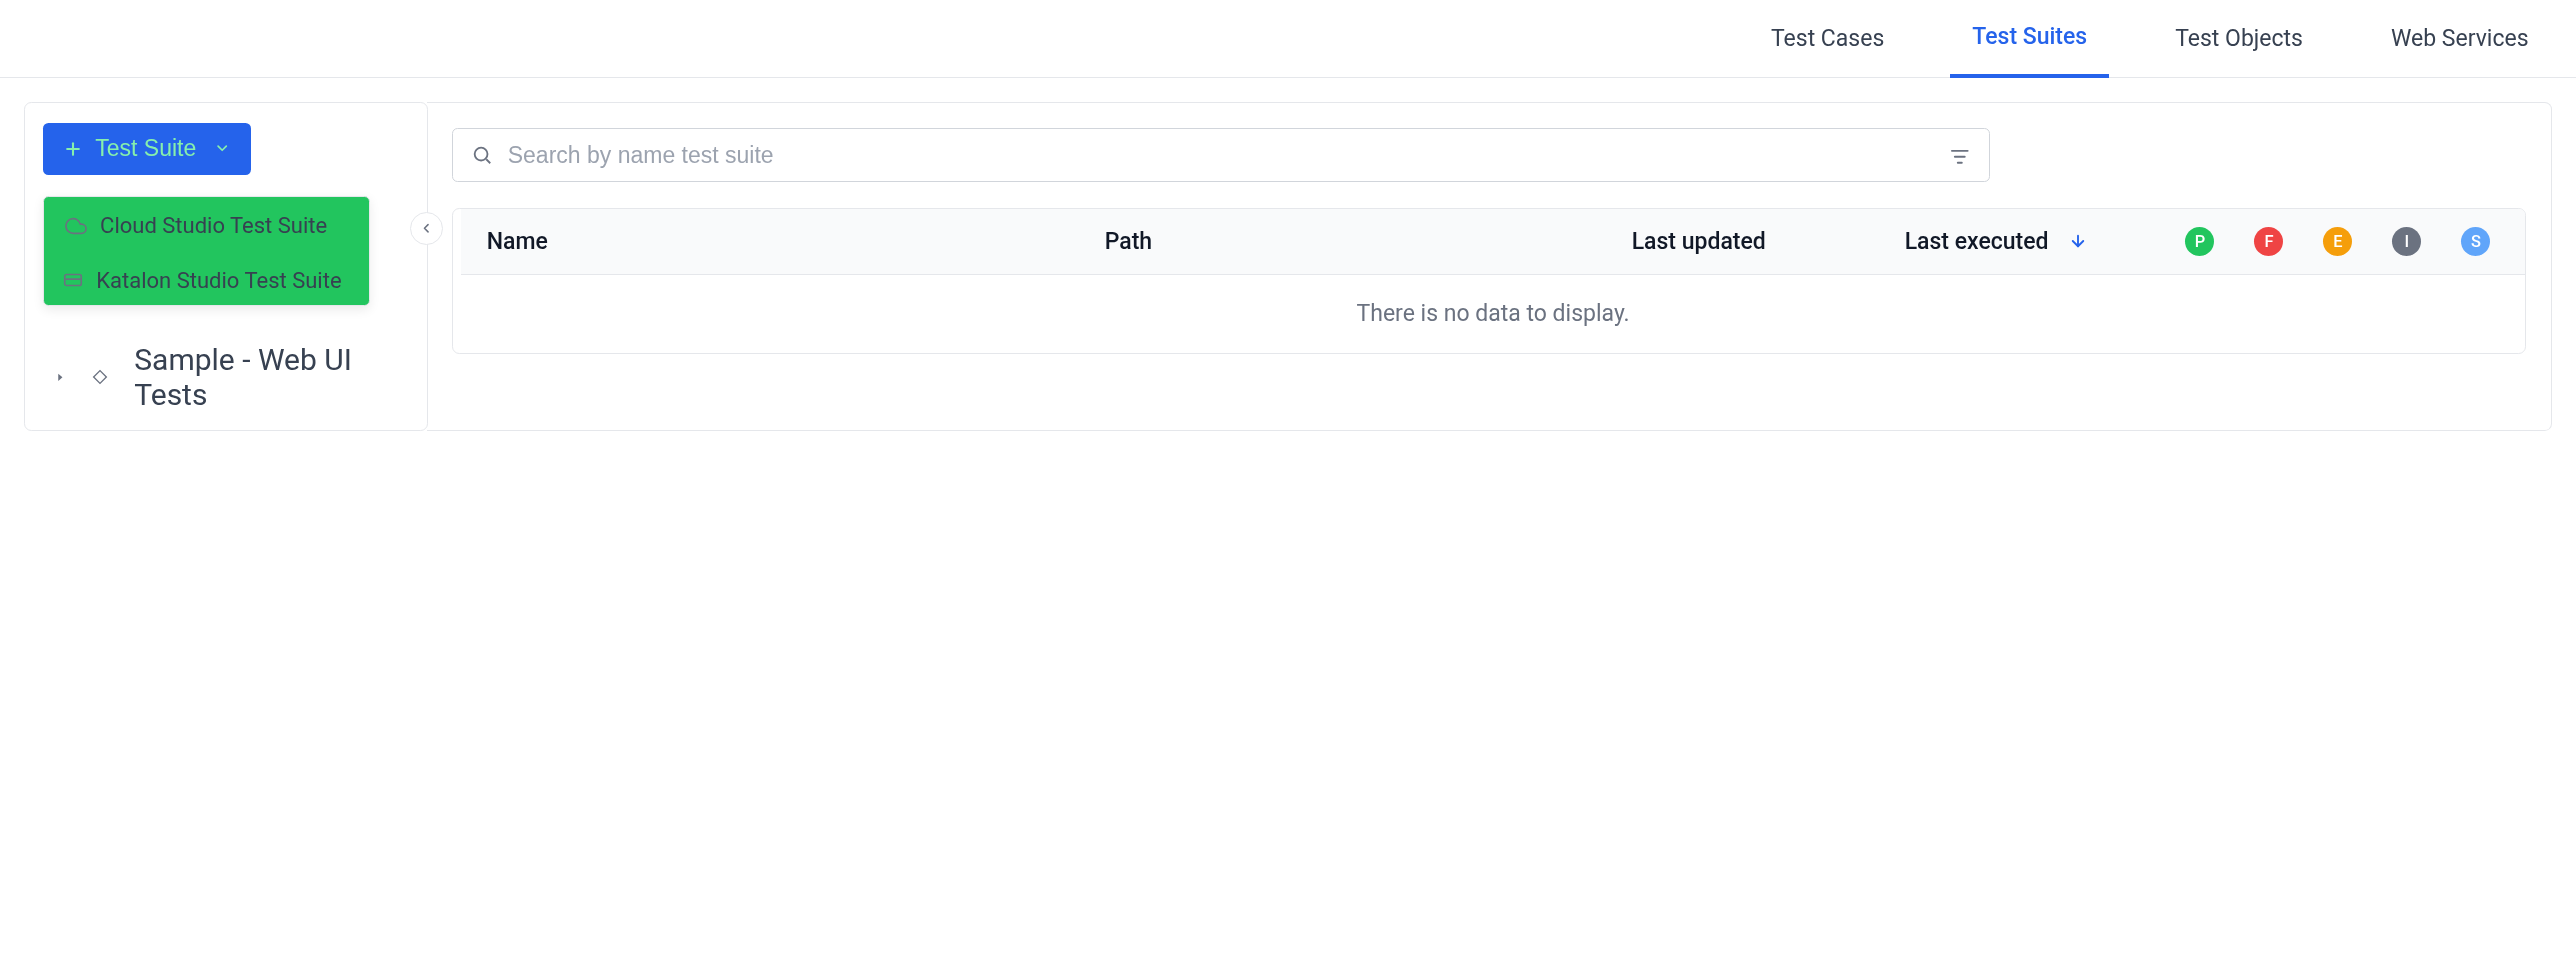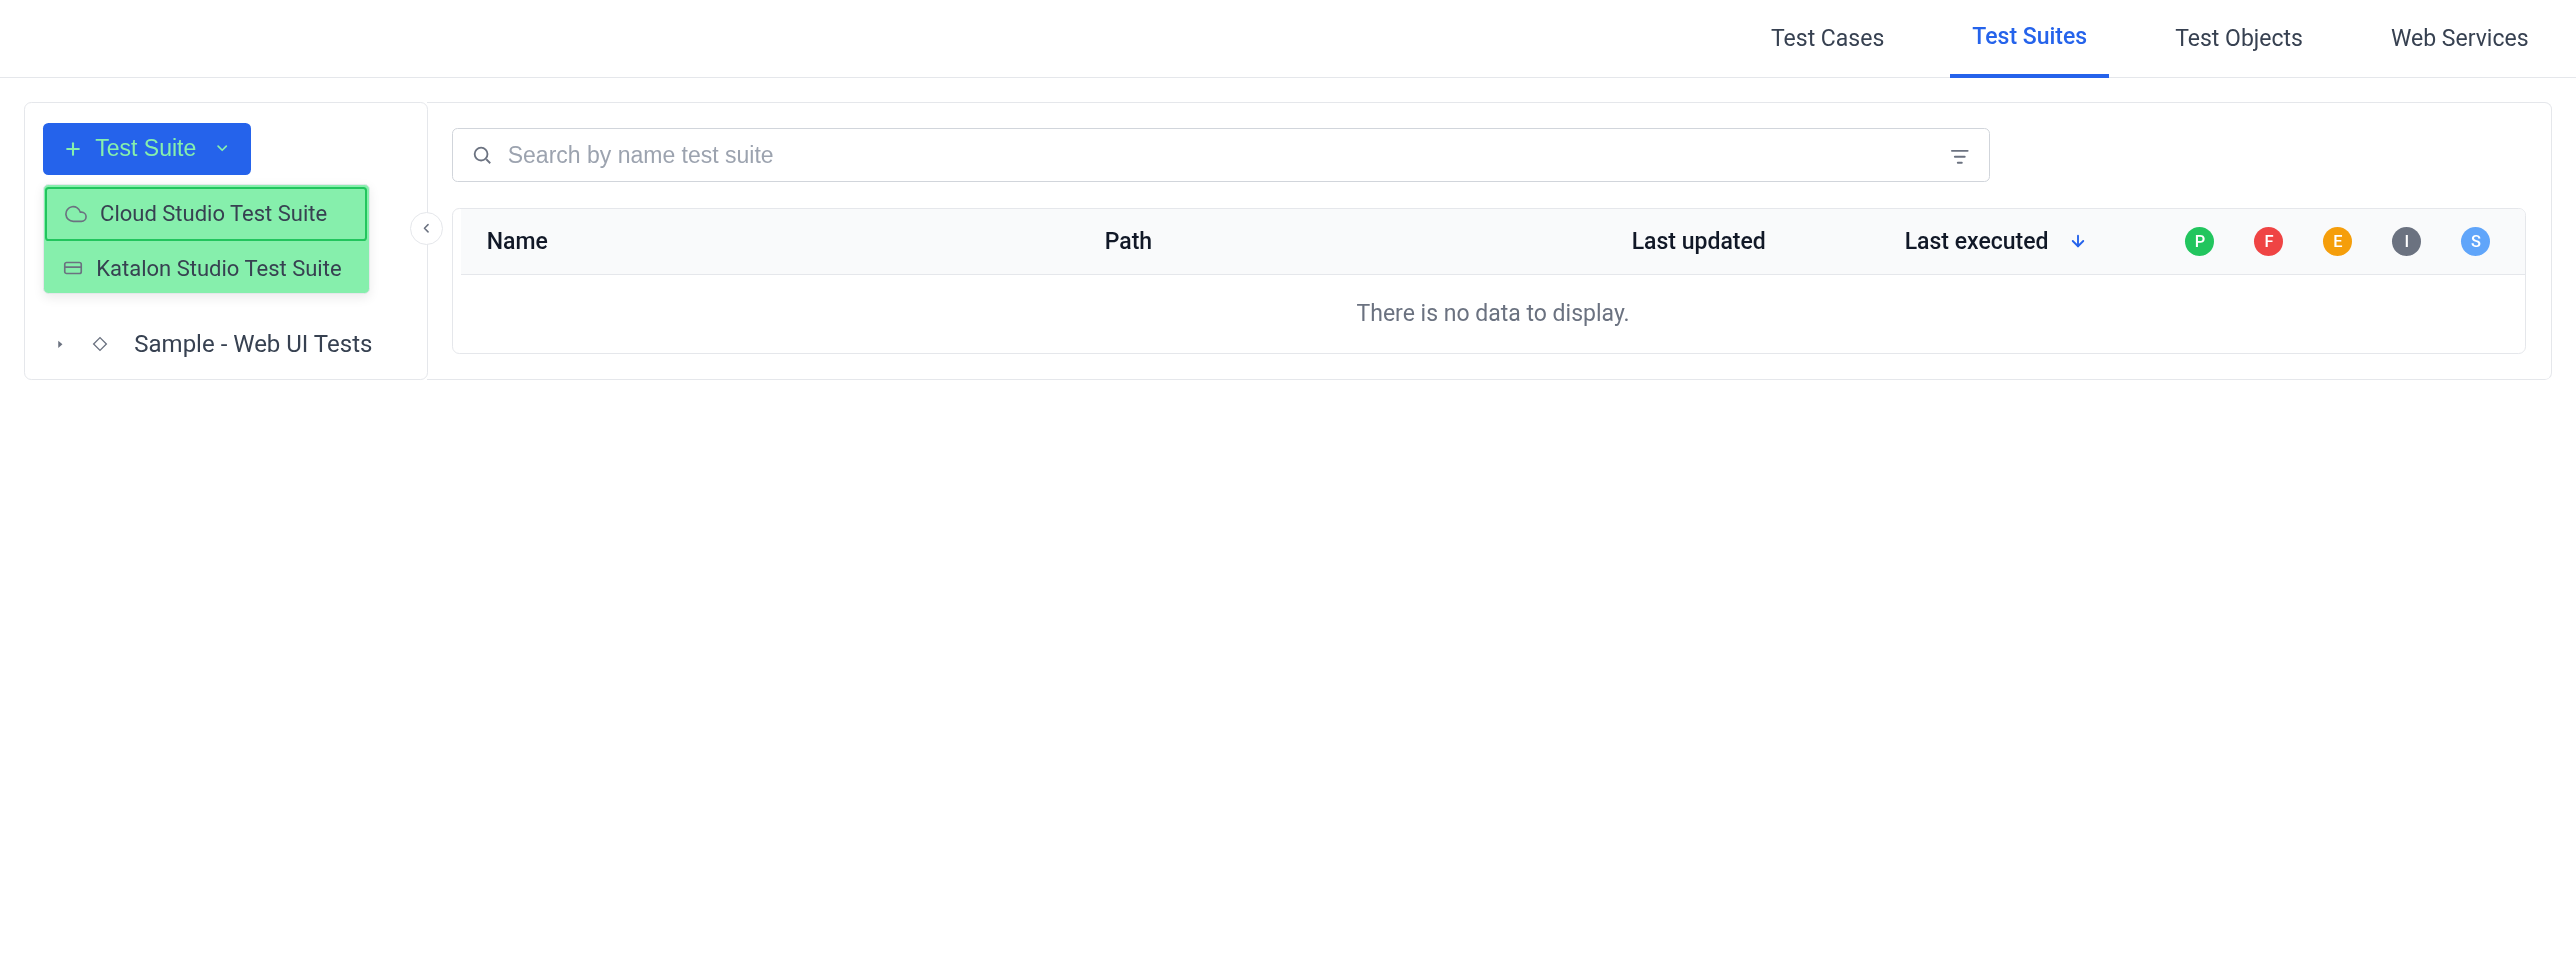--- a/index.html
+++ b/index.html
@@ -74,22 +74,22 @@
       gap: 12.7px;
     }
     .new-suite-btn .plus-icon svg {
       display: block;
     }
     .new-suite-btn .chevron {
       margin-left: 5.5px;
     }
 
     .dropdown-menu {
-      margin-top: 9px;
-      background: #86efac;
+      margin-top: 21px;
+      background: #22c55e;
       border: 0.9px solid #e5e7eb;
       border-radius: 5.5px;
       box-shadow: 0 3.6px 11px rgba(0,0,0,0.08);
       overflow: hidden;
       width: 327px;
     }
     .dropdown-item {
       display: flex;
       align-items: center;
       gap: 12.7px;
@@ -110,21 +110,21 @@
 
     .tree {
       margin-top: 27px;
       padding-left: 5.5px;
     }
     .tree-row {
       display: flex;
       align-items: center;
       gap: 25px;
       padding: 9px 5.5px;
-      font-size: 24px;
+      font-size: 30px;
       color: #374151;
       cursor: pointer;
     }
     .tree-caret {
       color: #6b7280;
       display: flex;
     }
     .tree-icon {
       color: #6b7280;
       display: flex;

